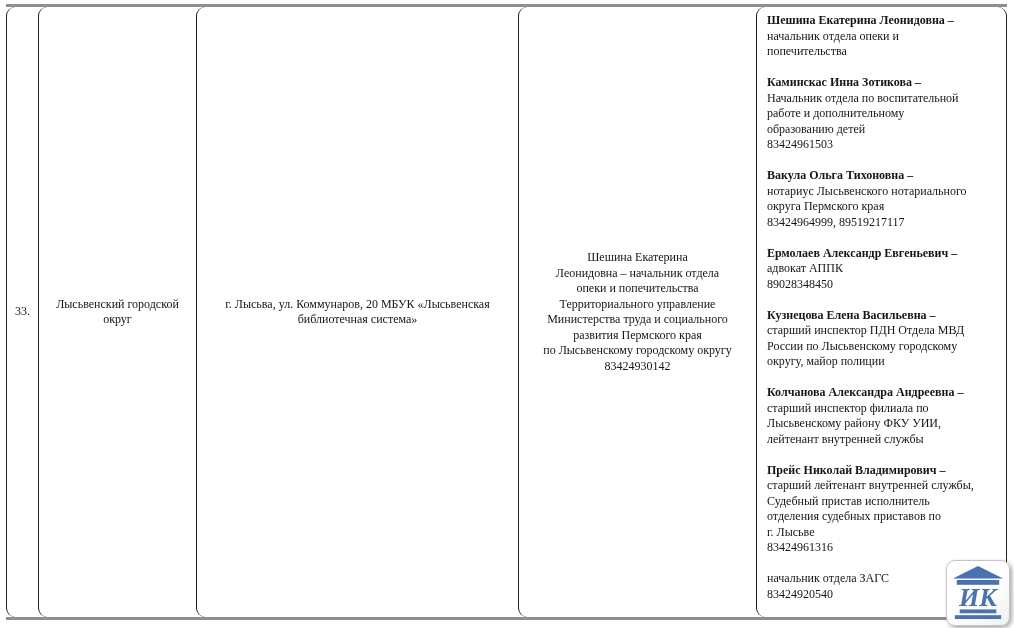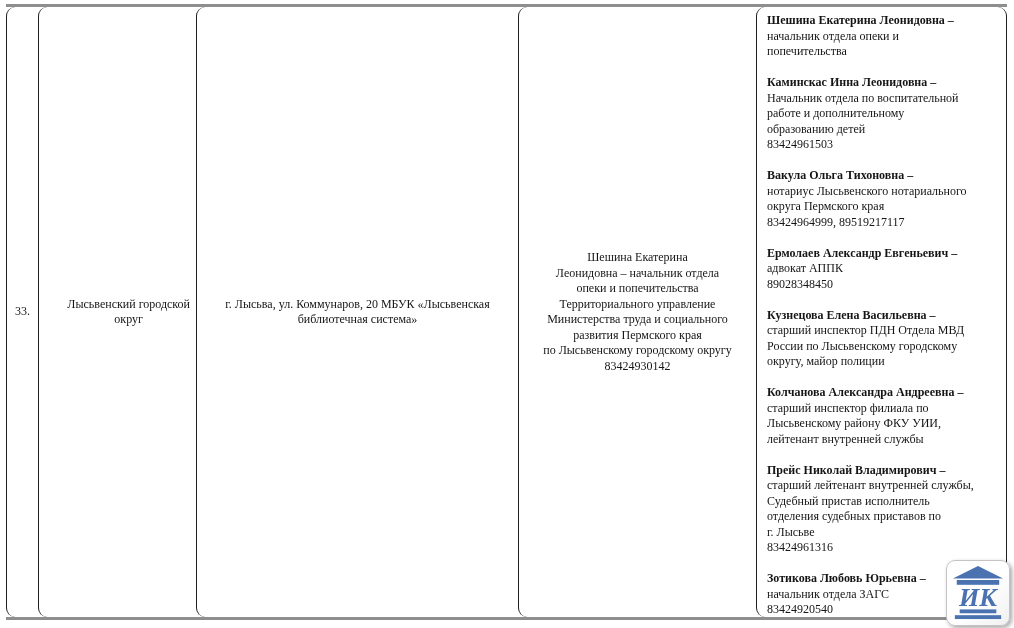--- a/index.html
+++ b/index.html
@@ -29,21 +29,21 @@
     display: flex;
     align-items: center;
     justify-content: center;
     text-align: center;
     font-size: 12px;
     line-height: 15.5px;
     overflow: hidden;
     border-radius: 9px;
   }
   .cell-num      { width: 32px;  flex: none; }
-  .cell-district { width: 158px; flex: none; padding: 0 6px; justify-content: flex-end; }
+  .cell-district { width: 158px; flex: none; padding: 0 6px; }
   .cell-address  { width: 322px; flex: none; padding: 0 10px; }
   .cell-contact  { width: 238px; flex: none; padding: 0 4px; }
   .cell-officials {
     flex: 1;
     border-right: 1.5px solid #1f1f1f;
     align-items: flex-start;
     justify-content: flex-start;
     text-align: left;
     padding: 6px 8px 0 10px;
   }
@@ -108,21 +108,21 @@
 
     <div class="cell cell-officials">
       <div class="officials-list">
   <div class="official">
     <span class="name">Шешина Екатерина Леонидовна –</span>
     <span class="details">начальник отдела опеки и
 попечительства</span>
   </div>
 
   <div class="official">
-    <span class="name">Каминскас Инна Леонидовна –</span>
+    <span class="name">Каминскас Инна Зотикова –</span>
     <span class="details">Начальник отдела по воспитательной
 работе и дополнительному
 образованию детей
 83424961503</span>
   </div>
 
   <div class="official">
     <span class="name">Вакула Ольга Тихоновна –</span>
     <span class="details">нотариус Лысьвенского нотариального
 округа Пермского края
@@ -152,21 +152,20 @@
   <div class="official">
     <span class="name">Прейс Николай Владимирович –</span>
     <span class="details">старший лейтенант внутренней службы,
 Судебный пристав исполнитель
 отделения судебных приставов по
 г. Лысьве
 83424961316</span>
   </div>
 
   <div class="official">
-    <span class="name">Зотикова Любовь Юрьевна –</span>
     <span class="details">начальник отдела ЗАГС
 83424920540</span>
   </div>
 </div>
     </div>
 
   </div>
 
   <div class="watermark">
     <svg width="54" height="58" viewBox="0 0 56 58">

